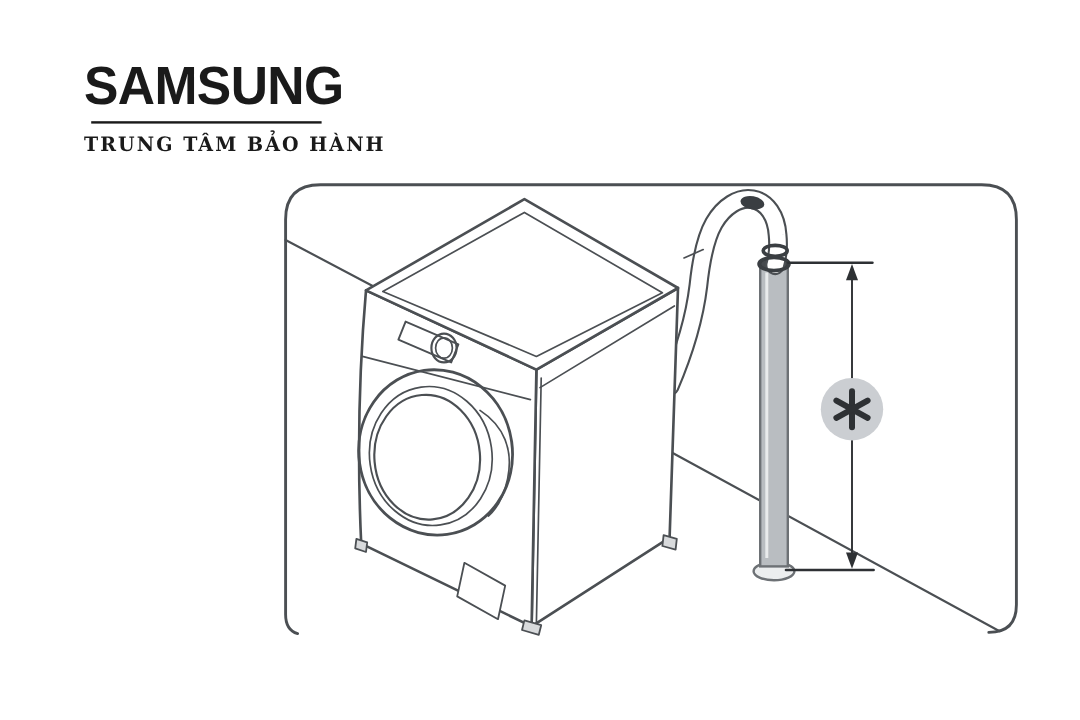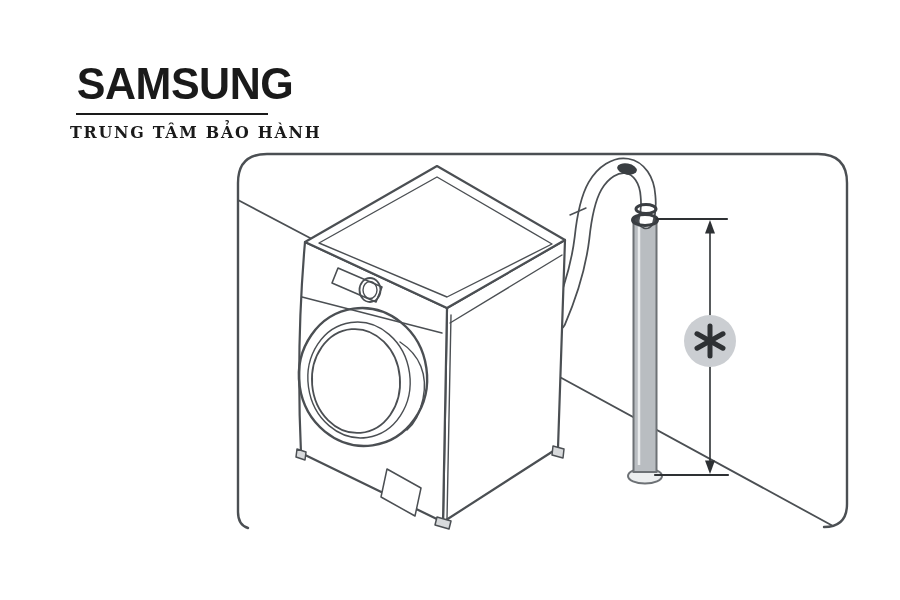--- a/index.html
+++ b/index.html
@@ -13,23 +13,22 @@
   }
   .canvas {
     position: relative;
     width: 900px;
     height: 600px;
     background: var(--paper, #ffffff);
   }
   .brand-header {
     position: absolute;
     left: 70px;
-    top: 62px;
+    top: 50px;
     width: 230px;
-    text-align: center;
   }
   .brand-logo {
     font-family: "Liberation Sans", sans-serif;
     font-weight: 700;
     font-size: 43px;
     line-height: 1;
     letter-spacing: -0.5px;
     color: var(--ink, #1a1a1a);
     transform: scaleY(1.04);
     transform-origin: left top;

